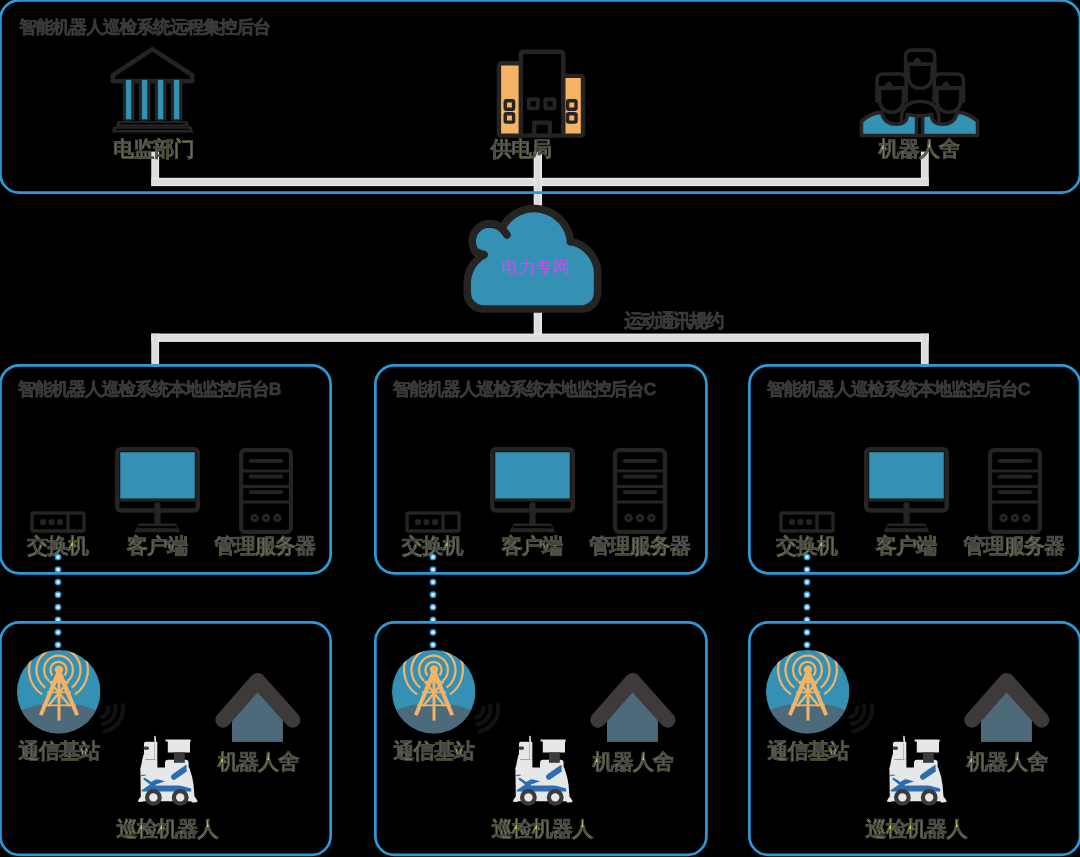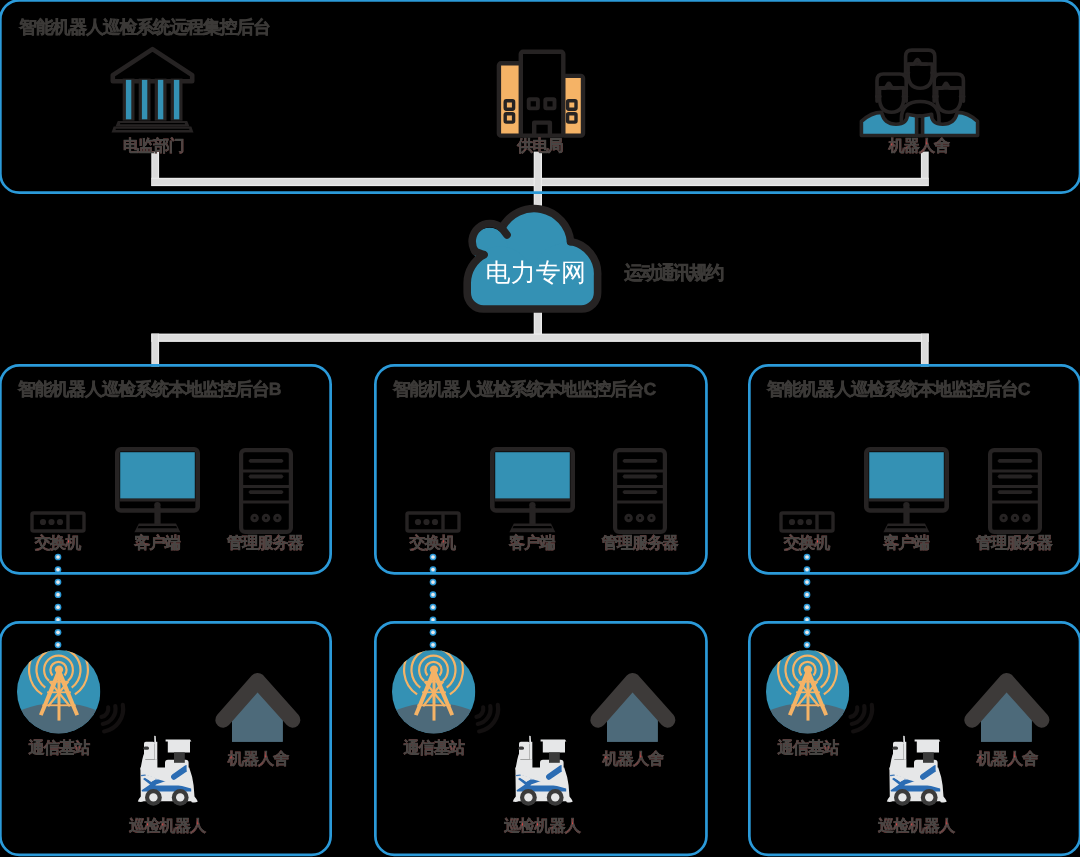--- a/index.html
+++ b/index.html
@@ -7,28 +7,28 @@
   body{width:1080px;height:857px;overflow:hidden;
        font-family:"Liberation Sans","DejaVu Sans",sans-serif;
        -webkit-font-smoothing:antialiased;
        text-rendering:geometricPrecision;}
   #stage{position:relative;width:1080px;height:628px;background:#000;
          transform:translateZ(0);}
   .abs{position:absolute;}
   .ptitle{position:absolute;font-weight:bold;color:#3b3937;white-space:nowrap;
           will-change:opacity;font-size:17.7px;letter-spacing:-0.98px;
           -webkit-text-stroke:0.55px #3b3937;}
-  .nlabel{position:absolute;color:#ef4444;white-space:nowrap;font-weight:bold;
-          will-change:opacity;font-size:16px;text-align:center;
+  .nlabel{position:absolute;color:#bef264;white-space:nowrap;font-weight:bold;
+          will-change:opacity;font-size:21px;text-align:center;
           transform:translateX(-50%);letter-spacing:-0.8px;
           -webkit-text-stroke:0.5px #474543;}
-  .cloudtxt{position:absolute;color:#ffffff;font-size:25px;white-space:nowrap;will-change:opacity;
+  .cloudtxt{position:absolute;color:#d946ef;font-size:17px;white-space:nowrap;will-change:opacity;
             transform:translateX(-50%);letter-spacing:0.1px;}
   .note{position:absolute;color:#3b3937;font-weight:bold;font-size:18.6px;
-        will-change:opacity;letter-spacing:-2.3px;white-space:nowrap;
+        will-change:opacity;letter-spacing:-2.3px;white-space:nowrap;margin-top:48px;
         -webkit-text-stroke:0.55px #3b3937;}
   svg{display:block;overflow:visible;}
 </style>
 </head>
 <body>
 
 <div id="stage">
   <svg class="abs" style="left:0;top:0;width:1080px;height:857px" viewBox="0 0 1080 857">
     <defs>
       <linearGradient id="gv" x1="0" y1="0" x2="1" y2="0">
@@ -88,21 +88,21 @@
   <rect x="73.6" y="53.8" width="8.4" height="8.4" rx="1.1" fill="none" stroke="#262323" stroke-width="3.4"></rect>
       <rect x="76.5" y="56.7" width="2.6" height="2.6" fill="#f5b366"></rect>
   <rect x="73.6" y="66.7" width="8.4" height="8.4" rx="1.1" fill="none" stroke="#262323" stroke-width="3.4"></rect>
       <rect x="76.5" y="69.6" width="2.6" height="2.6" fill="#f5b366"></rect>
   <rect x="34.7" y="52.2" width="9.2" height="9.2" rx="1.1" fill="none" stroke="#262323" stroke-width="3.9"></rect>
       <rect x="37.9" y="55.4" width="2.8" height="2.8" fill="#000000"></rect>
   <rect x="51.3" y="52.2" width="9.2" height="9.2" rx="1.1" fill="none" stroke="#262323" stroke-width="3.9"></rect>
       <rect x="54.5" y="55.4" width="2.8" height="2.8" fill="#000000"></rect>
   <path d="M40.2 88.6 L40.2 75.6 L55.9 75.6 L55.9 88.6" fill="none" stroke="#262323" stroke-width="4.4" stroke-linejoin="round"></path>
 </svg>
-  <div class="nlabel" style="left:540px;top:136.0px">供电局</div>
+  <div class="nlabel" style="left:521px;top:136.0px">供电局</div>
 <svg class="abs" style="left:860.0px;top:47.0px;width:120px;height:92px" viewBox="0 0 120 92">
 
   <path d="M41.4 72.0 Q41.4 54.5 60.2 54.5 Q79.0 54.5 79.0 72.0 L79.0 88 L41.4 88 Z" fill="#000" stroke="#262323" stroke-width="3.6" stroke-linejoin="round" stroke-linecap="round"></path>
   <path d="M45.6 30.3 v-20.8 q0 -6.4 6.4 -6.4 h16.4 q6.4 0 6.4 6.4 v20.8" fill="#000" stroke="#262323" stroke-width="3.6" stroke-linejoin="round" stroke-linecap="round"></path>
       <path d="M48.1 17.0 h24.2 v9.6 q0 14.7 -12.1 14.7 q-12.1 0 -12.1 -14.7 z" fill="#000" stroke="#262323" stroke-width="3.6" stroke-linejoin="round" stroke-linecap="round"></path>
       <path d="M47.9 17.3 h5.9 l2.8 -4.3 q0.8 -1.1 1.6 0 l2.8 4.3 h5.9" fill="none" stroke="#262323" stroke-width="3.6" stroke-linejoin="round" stroke-linecap="round"></path>
       <path d="M45.3 25.7 h3.2 M71.9 25.7 h3.2" fill="none" stroke="#262323" stroke-width="3.6" stroke-linejoin="round" stroke-linecap="round"></path>
 
   <path d="M17.0 54.2 v-20.8 q0 -6.4 6.4 -6.4 h16.4 q6.4 0 6.4 6.4 v20.8" fill="#000" stroke="#262323" stroke-width="3.6" stroke-linejoin="round" stroke-linecap="round"></path>
       <path d="M19.5 40.9 h24.2 v9.6 q0 14.7 -12.1 14.7 q-12.1 0 -12.1 -14.7 z" fill="#000" stroke="#262323" stroke-width="3.6" stroke-linejoin="round" stroke-linecap="round"></path>

